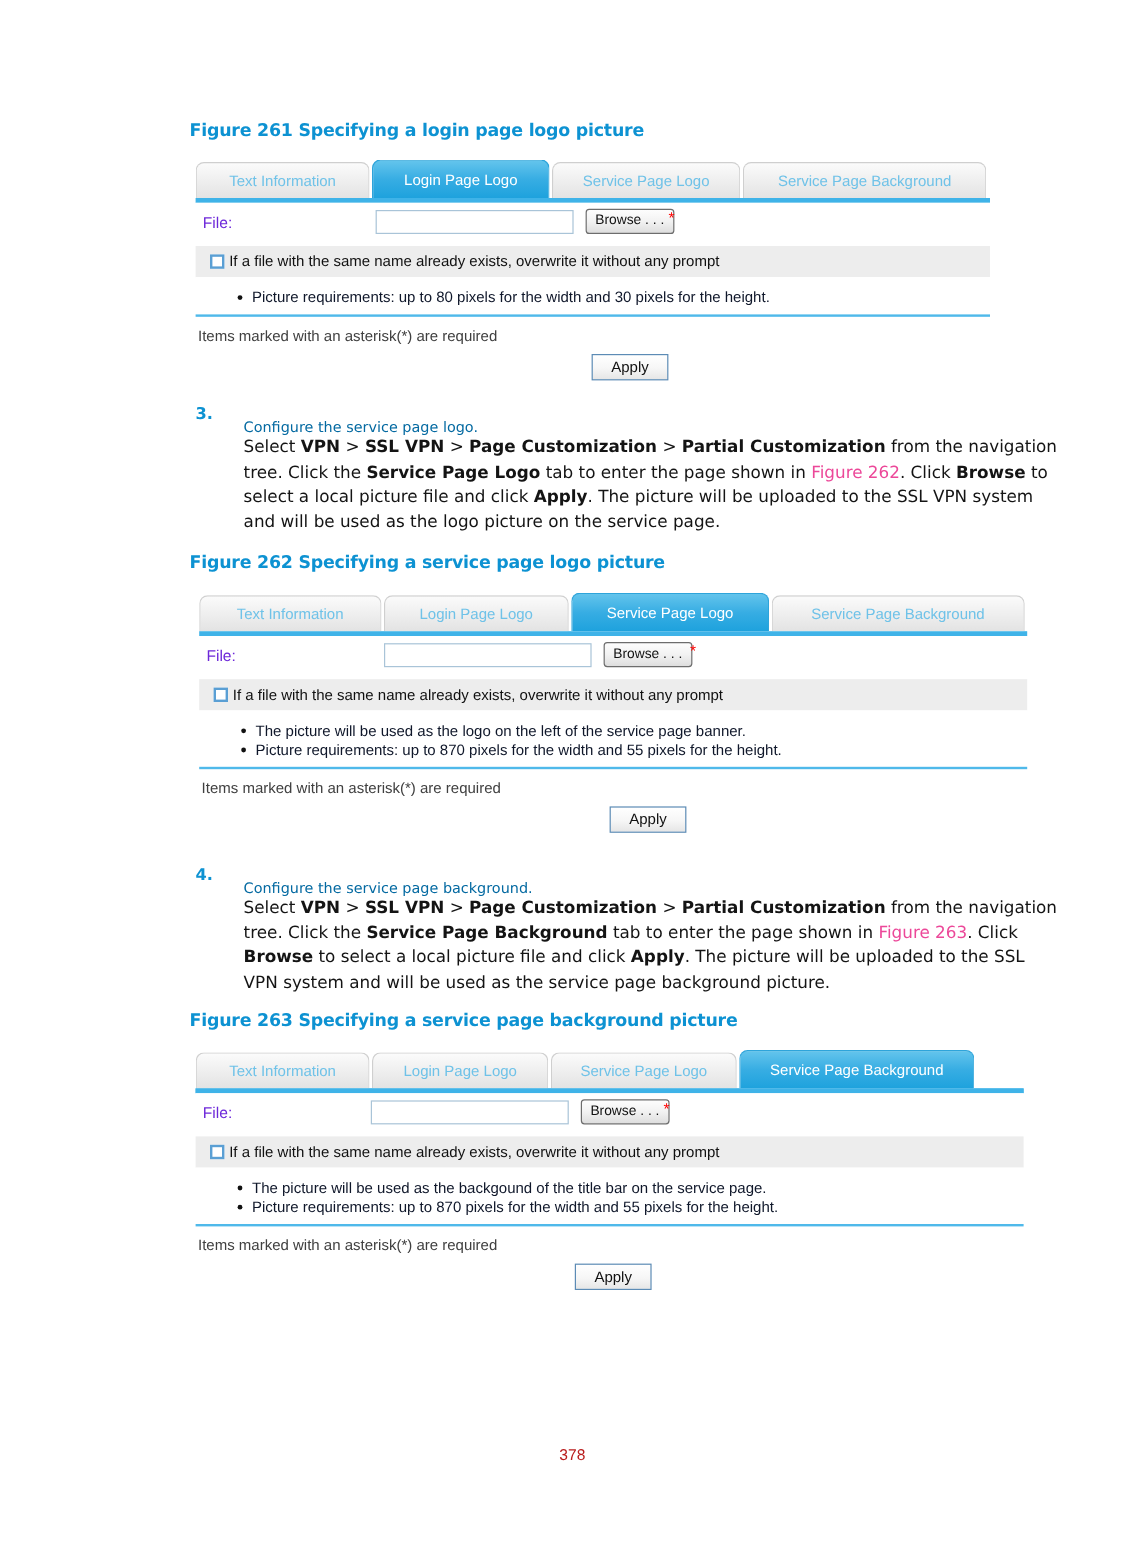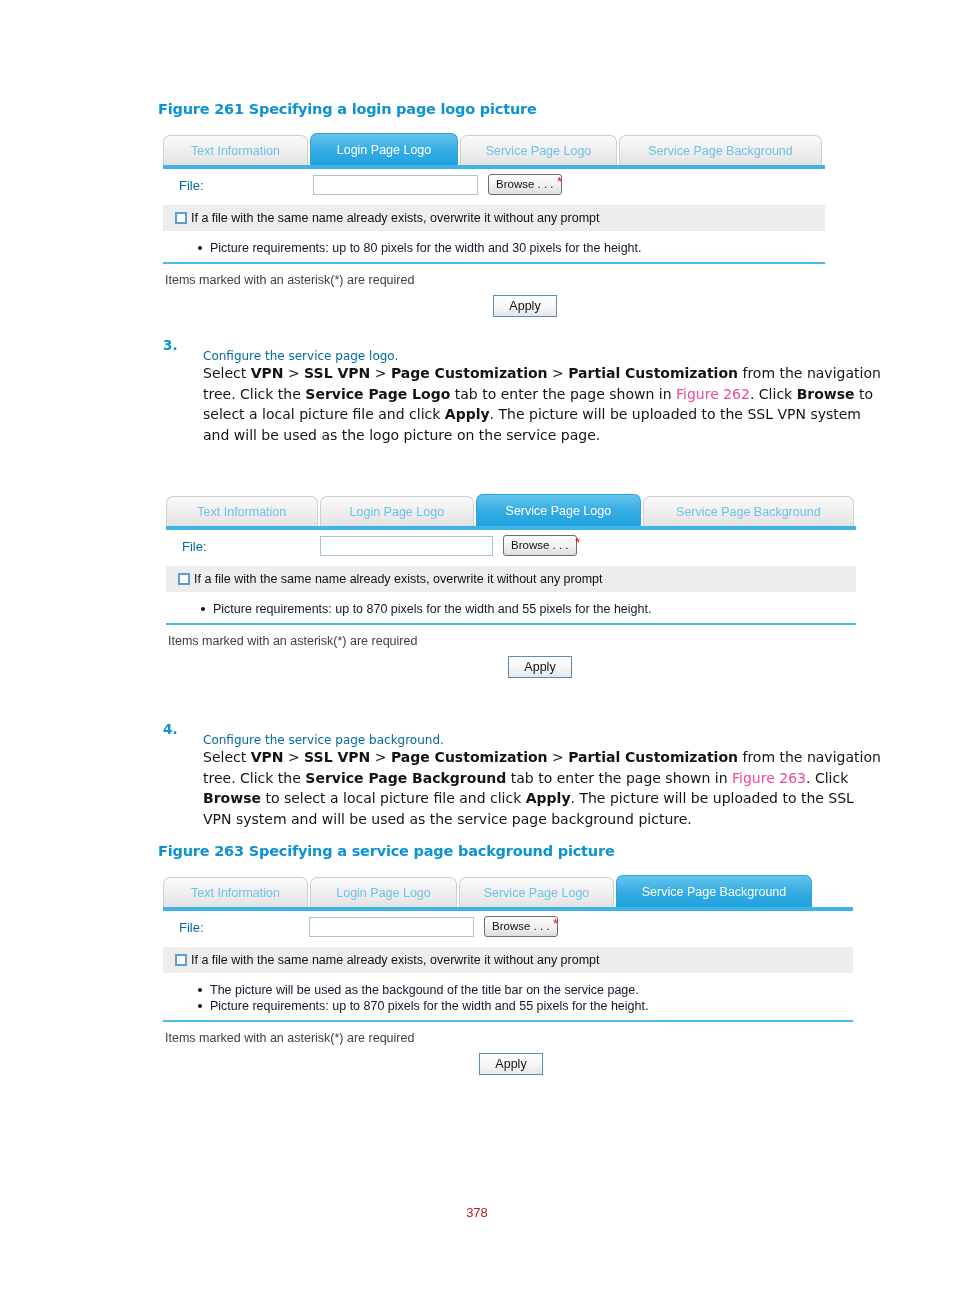--- a/index.html
+++ b/index.html
@@ -82,24 +82,24 @@
     z-index: 3;
   }
 
   .file-row {
     position: relative;
     height: 36px;
     background: #ffffff;
   }
   .file-label {
     position: absolute;
-    left: 16px;
+    left: 6px;
     top: 9px;
     font-size: 13px;
-    color: #0369a1;
+    color: #6d28d9;
     text-align: right;
   }
   .file-input {
     position: absolute;
     top: 6px;
     height: 20px;
     background: #ffffff;
     border: 1px solid #a9c4d8;
     box-sizing: border-box;
   }
@@ -300,20 +300,21 @@
       </div>
     </div>
   </div>
 
   <div class="step" style="left:163px; top:337px; width:700px;">
     <div class="step-num">3.</div>
     <div class="step-head">Configure the service page logo.</div>
     <div class="step-body" id="step-3-body"><span>Select </span><b>VPN</b><span> &gt; </span><b>SSL VPN</b><span> &gt; </span><b>Page Customization</b><span> &gt; </span><b>Partial Customization</b><span> from the navigation tree. Click the </span><b>Service Page Logo</b><span> tab to enter the page shown in </span><span class="xref">Figure 262</span><span>. Click </span><b>Browse</b><span> to select a local picture file and click </span><b>Apply</b><span>. The picture will be uploaded to the SSL VPN system and will be used as the logo picture on the service page.</span></div>
   </div>
 
+  <div class="fig-title" style="top:461px;">Figure 262 Specifying a service page logo picture</div>
 
   <div class="panel" id="panel-262" style="left:166px; top:494px; width:690px;">
 
     <div class="tabstrip">
       <div class="tab" style="width:152px;">
         <span>Text Information</span>
       </div>
       <div class="tab" style="width:155px;">
         <span>Login Page Logo</span>
       </div>
@@ -333,20 +334,21 @@
       </div>
       <div class="req-star" style="left:409px;">*</div>
     </div>
 
     <div class="overwrite-row">
       <span class="cbox"></span>
       <span class="overwrite-text">If a file with the same name already exists, overwrite it without any prompt</span>
     </div>
 
     <div class="notes">
+      <div class="note">The picture will be used as the logo on the left of the service page banner.</div>
       <div class="note">Picture requirements: up to 870 pixels for the width and 55 pixels for the height.</div>
       <div class="hr-blue"></div>
     </div>
 
     <div class="asterisk-note">Items marked with an asterisk(*) are required</div>
 
     <div class="apply-wrap">
       <div class="apply-btn" style="left:342px;">
         <span>Apply</span>
       </div>

